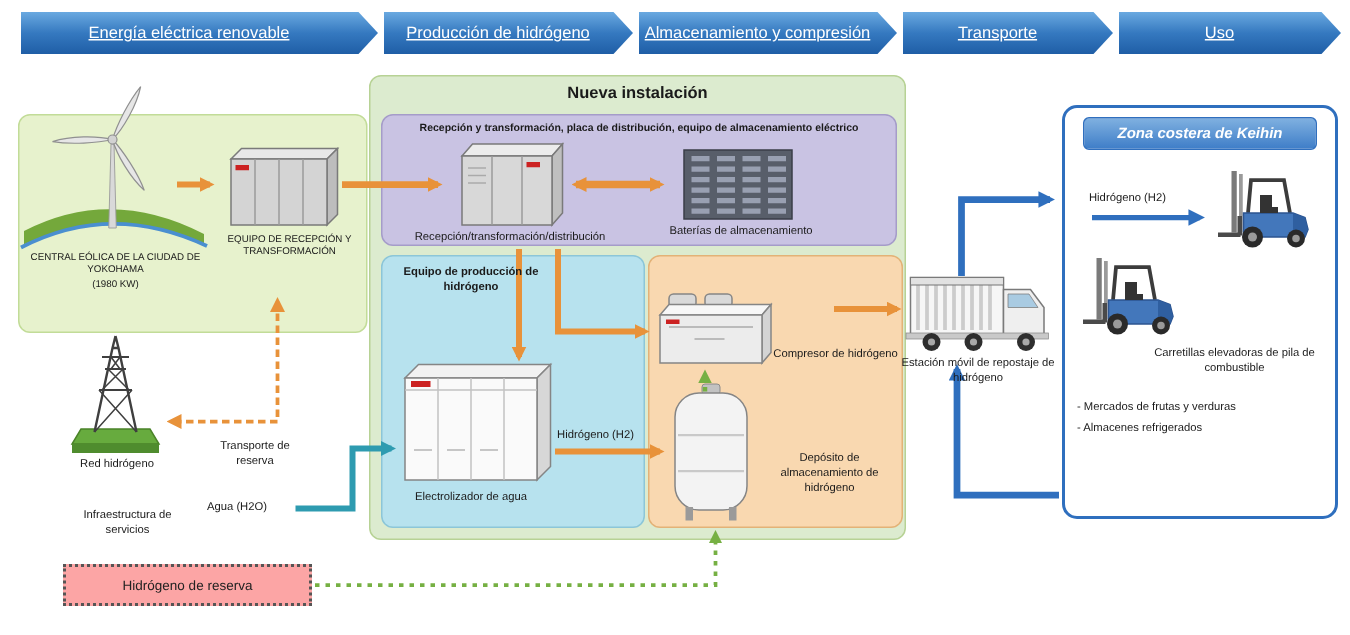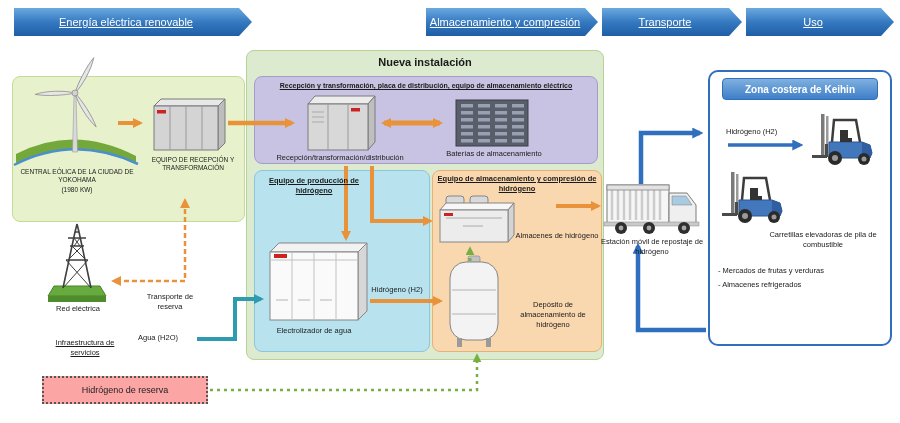--- a/index.html
+++ b/index.html
@@ -12,36 +12,37 @@
             z-index:2;text-decoration:underline; }
   .panel { position:absolute; border-radius:8px; z-index:1; }
   .green-box  { background:#e7f2cd; border:1px solid #c2dc98; }
   .nueva-box  { background:#dcebcf; border:1px solid #b7d295; }
   .purple-box { background:#c9c3e3; border:1px solid #a59cc9; }
   .blue-box   { background:#b7e2ee; border:1px solid #8cc6d8; }
   .orange-box { background:#f9d8b0; border:1px solid #e3b277; }
   .keihin-box { background:#ffffff; border:2px solid #2f6fbe; border-radius:10px; }
   .keihin-head{ position:absolute; z-index:4; background:linear-gradient(180deg,#7fb0e0,#3f7ec8);
                 border:1px solid #2f6fbe; border-radius:4px; color:#fff; font-size:10px; font-weight:bold;
-                display:flex; align-items:center; justify-content:center; }
+                display:flex; align-items:center; justify-content:center;font-style:italic; }
   .dotted-box { position:absolute; border:2px dotted #555; background:#fca5a5; z-index:4;
                 display:flex; align-items:center; justify-content:center; font-size:9px; color:#222; }
   .lbl { position:absolute; font-size:7.5px; color:#1a1a1a; text-align:center; line-height:1.3; z-index:6; }
   .tiny { font-size:6.5px; }
   .b { font-weight:bold; }
-  .u { text-decoration:underline; }
+  .u { }
   .left { text-align:left; }
   svg.art { position:absolute; left:0; top:0; z-index:3; pointer-events:none; }
 </style>
 </head>
 <body>
 
 <div class="canvas">
 
   <div class="banner" style="left:14px;width:238px">Energía eléctrica renovable</div>
+  <div class="banner" style="left:256px;width:166px">Producción de hidrógeno</div>
   <div class="banner" style="left:426px;width:172px">Almacenamiento y compresión</div>
   <div class="banner" style="left:746px;width:148px">Uso</div>
   <div class="banner" style="left:602px;width:140px">Transporte</div>
 
   <div class="panel green-box" style="left:12px;top:76px;width:233px;height:146px"></div>
   <div class="panel nueva-box" style="left:246px;top:50px;width:358px;height:310px"></div>
   <div class="panel purple-box" style="left:254px;top:76px;width:344px;height:88px"></div>
   <div class="panel blue-box" style="left:254px;top:170px;width:176px;height:182px"></div>
   <div class="panel orange-box" style="left:432px;top:170px;width:170px;height:182px"></div>
   <div class="panel keihin-box" style="left:708px;top:70px;width:184px;height:276px"></div>
@@ -201,25 +202,24 @@
 
   <div class="lbl b" style="left:246px;top:55px;width:358px;font-size:11px">Nueva instalación</div>
   <div class="lbl b u" style="left:258px;top:81px;width:336px;font-size:7px">Recepción y transformación, placa de distribución, equipo de almacenamiento eléctrico</div>
   <div class="lbl" style="left:272px;top:153px;width:136px">Recepción/transformación/distribución</div>
   <div class="lbl" style="left:438px;top:149px;width:112px">Baterías de almacenamiento</div>
 
   <div class="lbl b u" style="left:260px;top:176px;width:108px">Equipo de producción de hidrógeno</div>
   <div class="lbl" style="left:266px;top:326px;width:96px">Electrolizador de agua</div>
   <div class="lbl" style="left:366px;top:285px;width:62px">Hidrógeno (H2)</div>
 
-  <div class="lbl b u" style="left:436px;top:174px;width:162px">Equipo de almacenamiento y compresión de hidrógeno</div>
-  <div class="lbl" style="left:514px;top:231px;width:86px">Almacenes de hidrógeno</div>
+  <div class="lbl" style="left:514px;top:231px;width:86px">Compresor de hidrógeno</div>
   <div class="lbl" style="left:506px;top:300px;width:94px">Depósito de almacenamiento de hidrógeno</div>
 
-  <div class="lbl" style="left:42px;top:304px;width:72px">Red eléctrica</div>
+  <div class="lbl" style="left:42px;top:304px;width:72px">Red hidrógeno</div>
   <div class="lbl" style="left:134px;top:292px;width:72px">Transporte de reserva</div>
   <div class="lbl u" style="left:44px;top:338px;width:82px">Infraestructura de servicios</div>
   <div class="lbl" style="left:126px;top:333px;width:64px">Agua (H2O)</div>
 
   <div class="lbl" style="left:600px;top:237px;width:104px">Estación móvil de repostaje de hidrógeno</div>
 
   <div class="lbl left" style="left:726px;top:127px;width:70px">Hidrógeno (H2)</div>
   <div class="lbl" style="left:762px;top:230px;width:122px">Carretillas elevadoras de pila de combustible</div>
   <div class="lbl left" style="left:718px;top:266px;width:168px">- Mercados de frutas y verduras</div>
   <div class="lbl left" style="left:718px;top:280px;width:168px">- Almacenes refrigerados</div>

